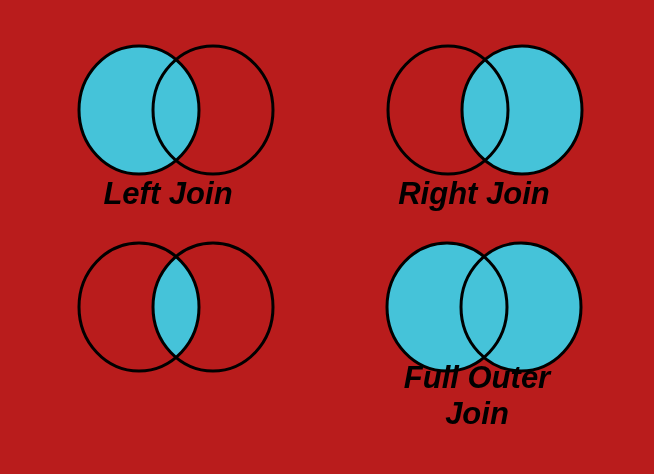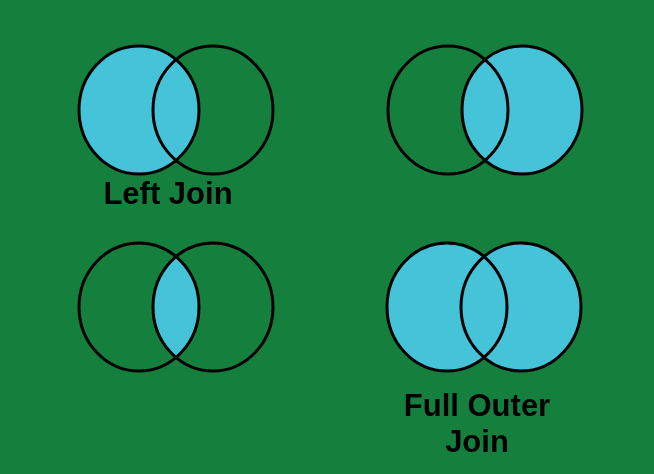--- a/index.html
+++ b/index.html
@@ -4,23 +4,24 @@
 <style>
   html, body {
     margin: 0;
     padding: 0;
     background: #ffffff;
   }
   .canvas {
     position: relative;
     width: 654px;
     height: 474px;
-    background: #15803d;
+    background: #b91c1c;
     overflow: hidden;
     font-family: "Liberation Sans", sans-serif;
+    font-style: italic;
   }
   svg.venn {
     position: absolute;
     display: block;
   }
   #venn-tl { left: 21px;  top: 35px;  }
   #venn-tr { left: 330px; top: 35px;  }
   #venn-bl { left: 21px;  top: 232px; }
   #venn-br { left: 329px; top: 232px; }
 
@@ -31,21 +32,21 @@
     font-weight: 700;
     font-size: 31px;
     line-height: 36px;
     color: #000000;
     white-space: pre-line;
     letter-spacing: 0px;
   }
   #label-tl { left: 8px;   top: 176px; }
   #label-tr { left: 314px; top: 176px; }
   #label-bl { left: 8px;   top: 366px; }
-  #label-br { left: 317px; top: 388px; }
+  #label-br { left: 317px; top: 360px; }
 </style>
 </head>
 <body>
 
 <div class="canvas">
 
   <svg id="venn-tl" class="venn" width="310" height="150" viewBox="0 0 310 150">
       <ellipse cx="118" cy="75" rx="60" ry="64" fill="#45C3D9"></ellipse>
       <ellipse cx="118" cy="75" rx="60" ry="64" fill="none" stroke="#000000" stroke-width="3"></ellipse>
       <ellipse cx="192" cy="75" rx="60" ry="64" fill="none" stroke="#000000" stroke-width="3"></ellipse>
@@ -64,16 +65,17 @@
       <ellipse cx="192" cy="75" rx="60" ry="64" fill="none" stroke="#000000" stroke-width="3"></ellipse>
     </svg>
   <svg id="venn-br" class="venn" width="310" height="150" viewBox="0 0 310 150">
       <ellipse cx="118" cy="75" rx="60" ry="64" fill="#45C3D9"></ellipse>
       <ellipse cx="192" cy="75" rx="60" ry="64" fill="#45C3D9"></ellipse>
       <ellipse cx="118" cy="75" rx="60" ry="64" fill="none" stroke="#000000" stroke-width="3"></ellipse>
       <ellipse cx="192" cy="75" rx="60" ry="64" fill="none" stroke="#000000" stroke-width="3"></ellipse>
     </svg>
 
   <div id="label-tl" class="join-label">Left Join</div>
+  <div id="label-tr" class="join-label">Right Join</div>
   <div id="label-br" class="join-label">Full Outer
 Join</div>
 
 </div>
 
 </body></html>

